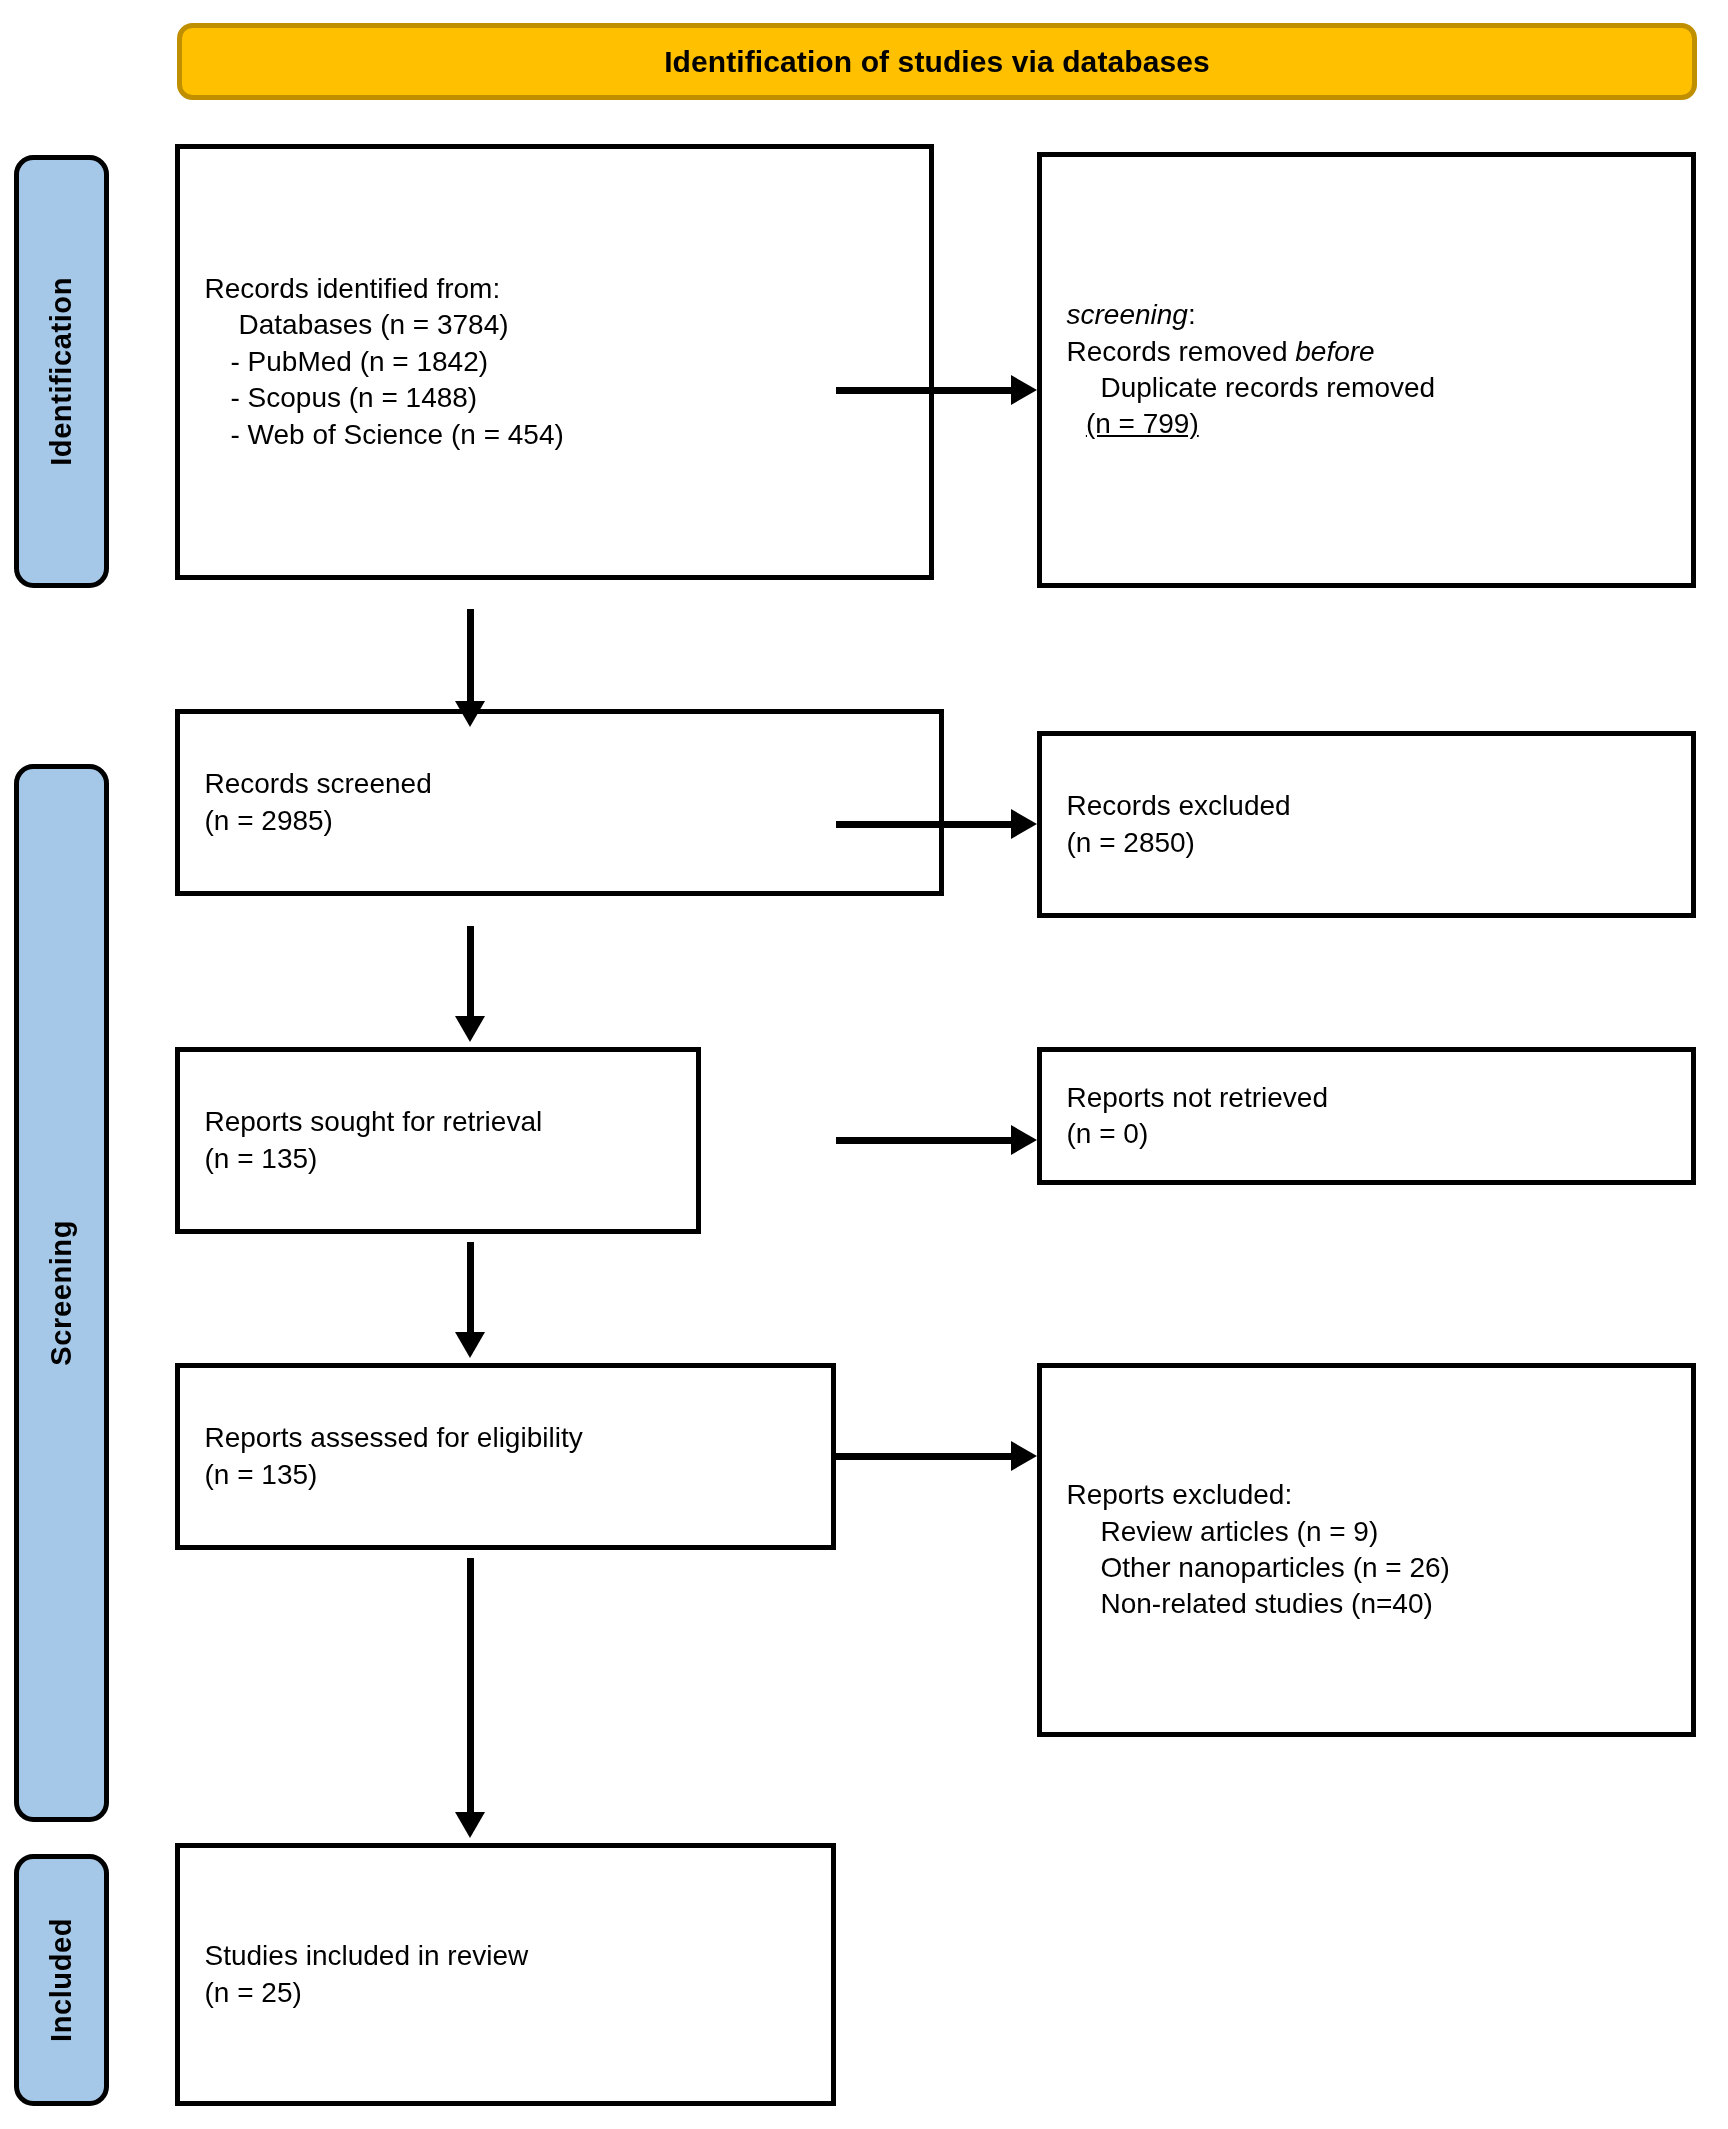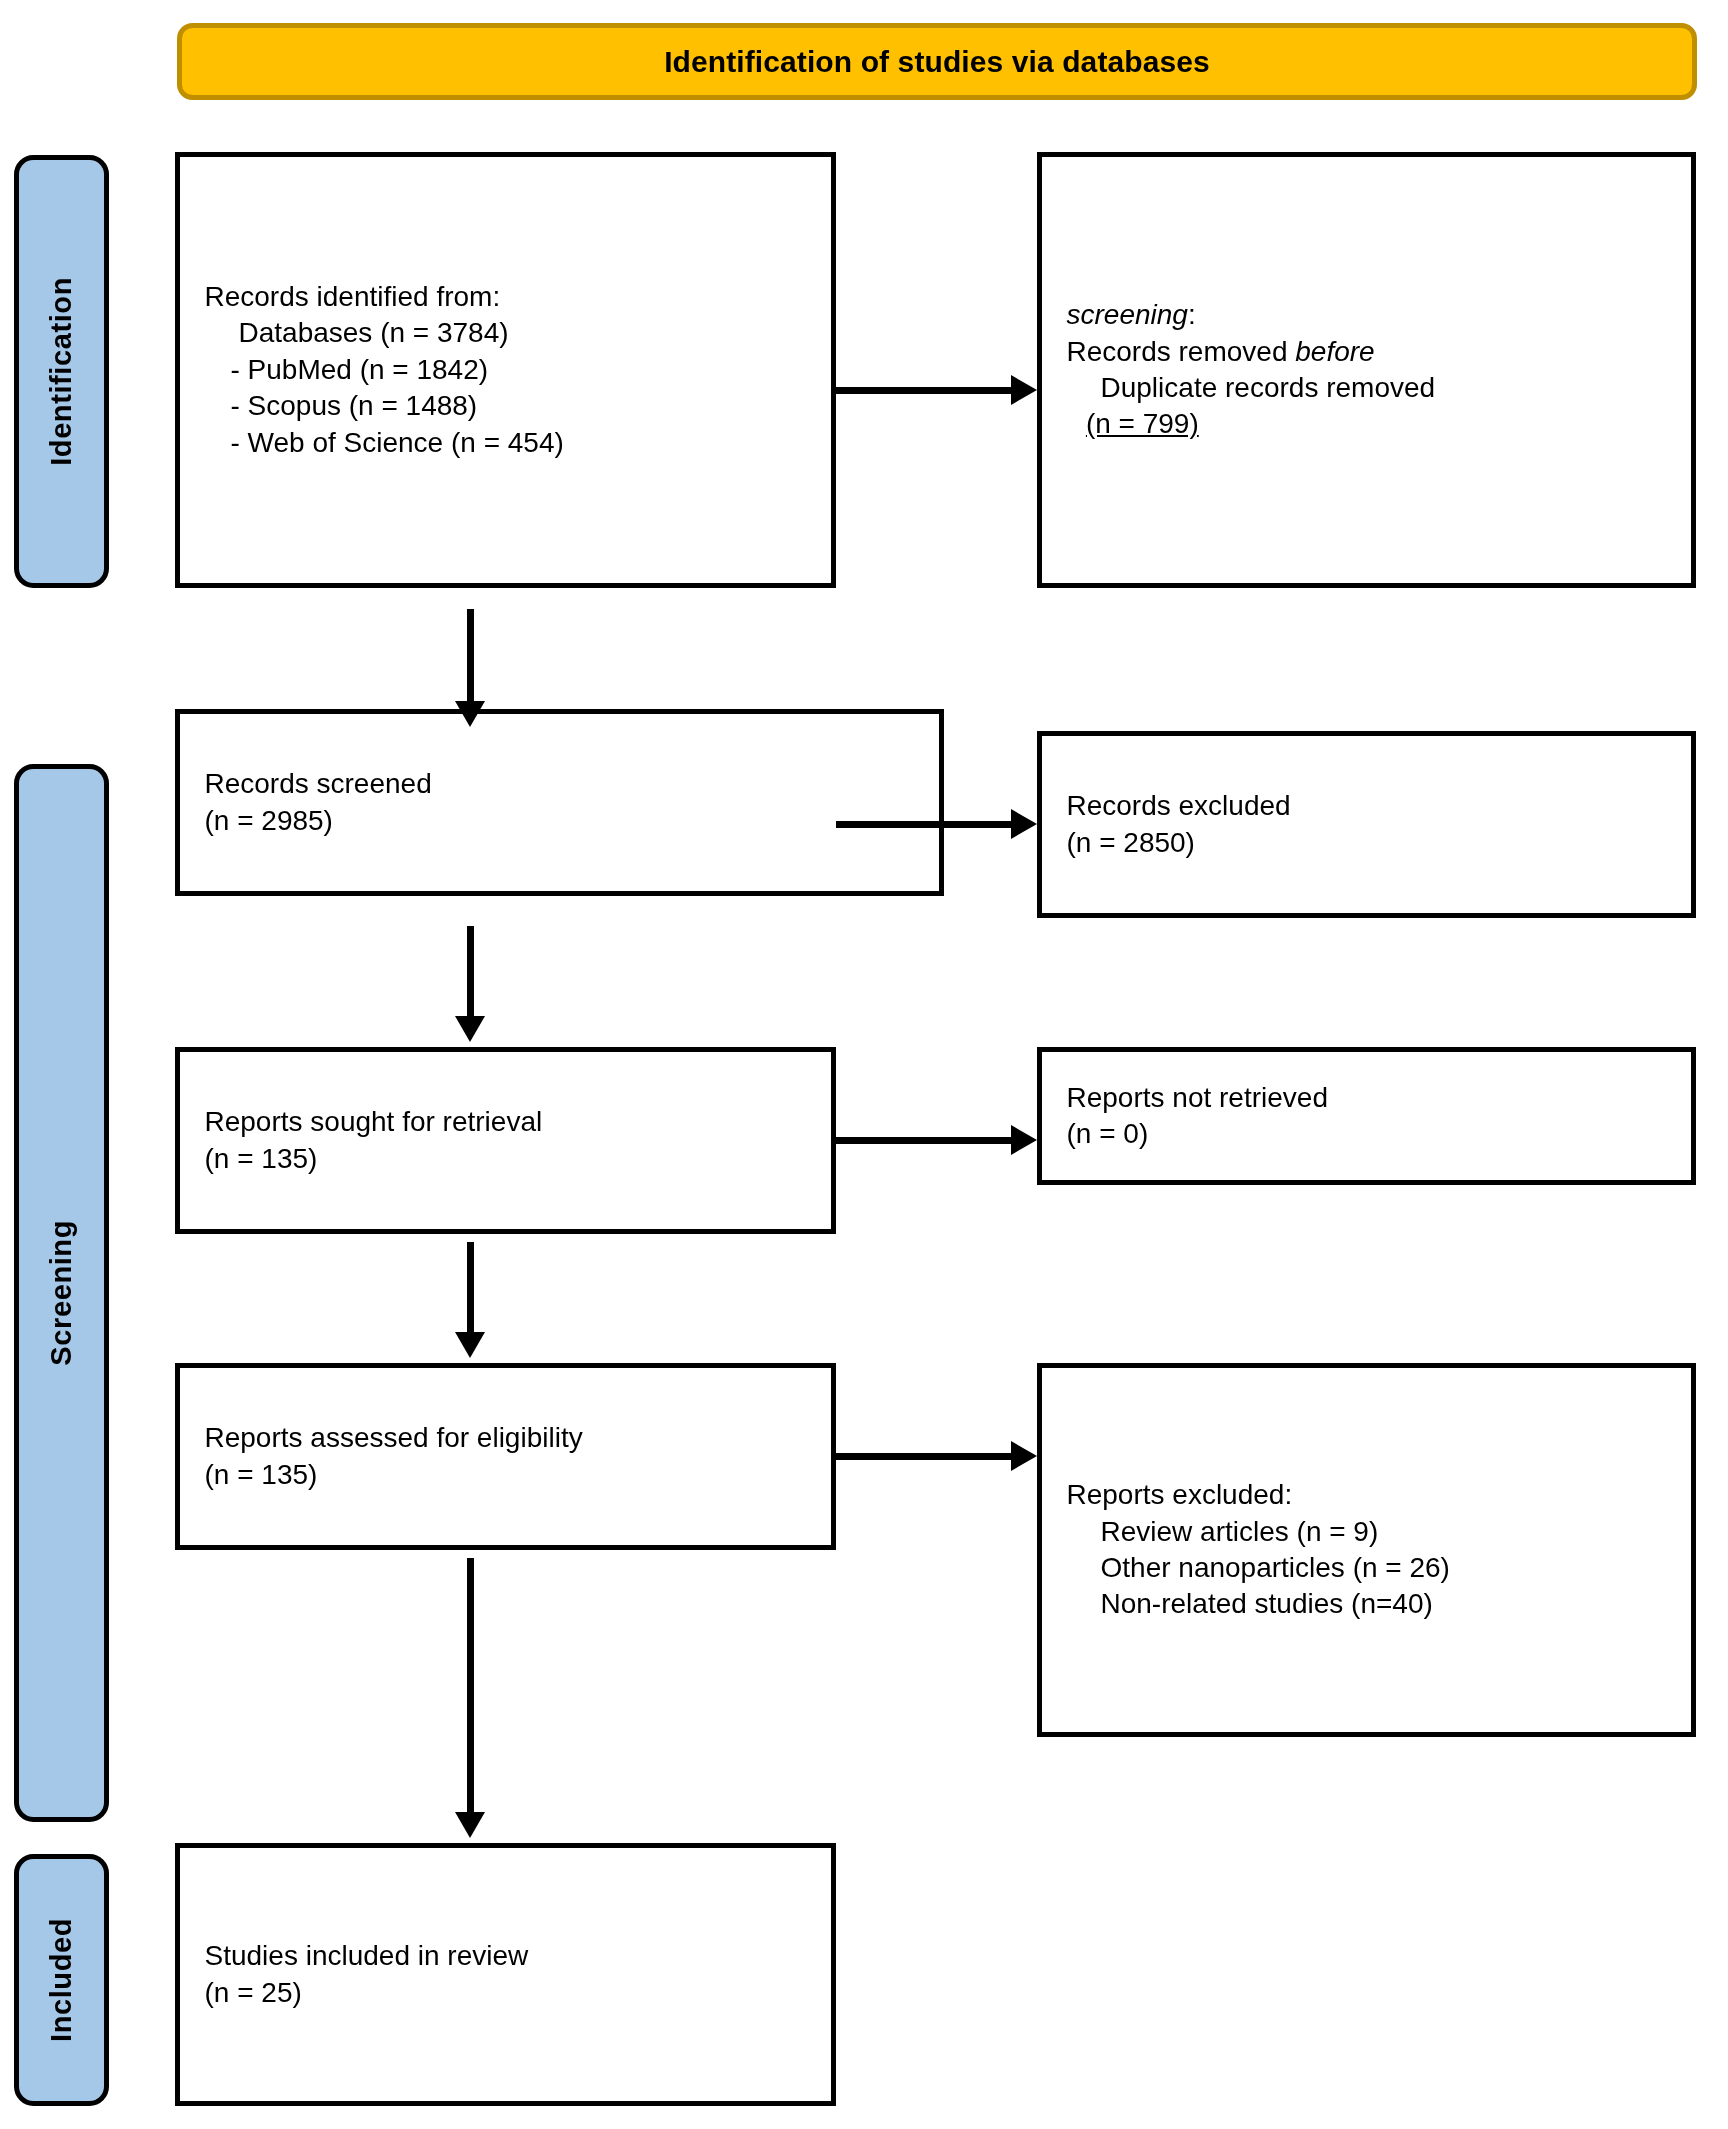--- a/index.html
+++ b/index.html
@@ -81,23 +81,23 @@
     line-height: 1.30;
     color: #000000;
     white-space: pre;
   }
   .flow-box .line.indent1 { padding-left: 34px; }
   .flow-box .line.indent2 { padding-left: 26px; }
   .flow-box .line.indent3 { padding-left: 19.4px; text-decoration: underline; }
   .flow-box .line em { font-style: italic; }
 
   
-  #box-identified { left: 175px; top: 152px;  width: 661px; height: 436px; }
+  #box-identified { left: 175px; top: 144px;  width: 759px; height: 436px; }
   #box-screened   { left: 175px; top: 709px; width: 769px; height: 187px; }
-  #box-sought     { left: 175px; top: 1047px; width: 661px; height: 187px; }
+  #box-sought     { left: 175px; top: 1047px; width: 526px; height: 187px; }
   #box-assessed   { left: 175px; top: 1363px; width: 661px; height: 187px; }
   #box-included   { left: 175px; top: 1843px; width: 661px; height: 263px; }
 
   
   #box-removed      { left: 1037px; top: 152px;  width: 659px; height: 436px; }
   #box-excluded     { left: 1037px; top: 731px; width: 659px; height: 187px; }
   #box-notretrieved { left: 1037px; top: 1047px; width: 659px; height: 138px; }
   #box-repexcluded  { left: 1037px; top: 1363px; width: 659px; height: 374px; }
 
   

